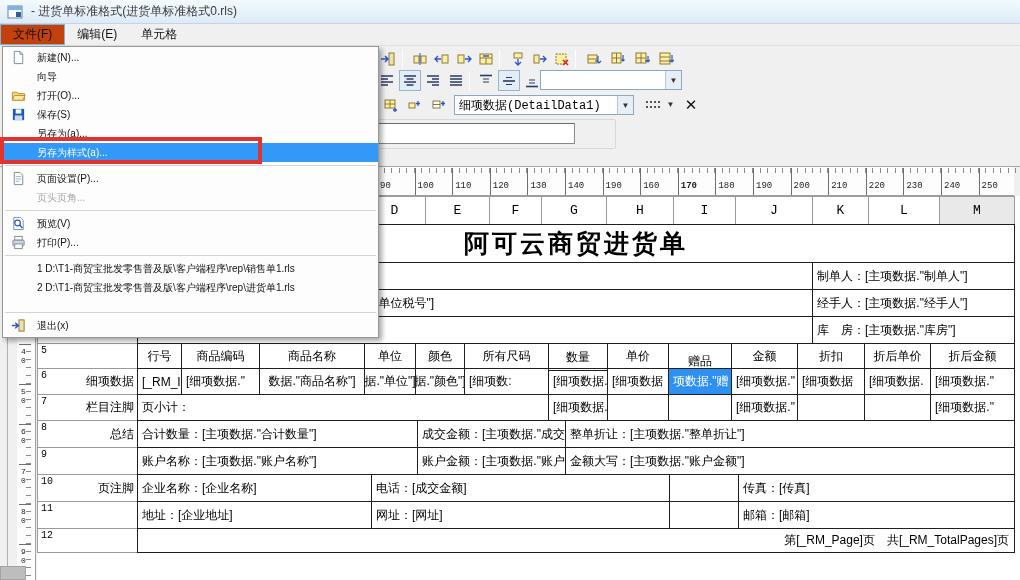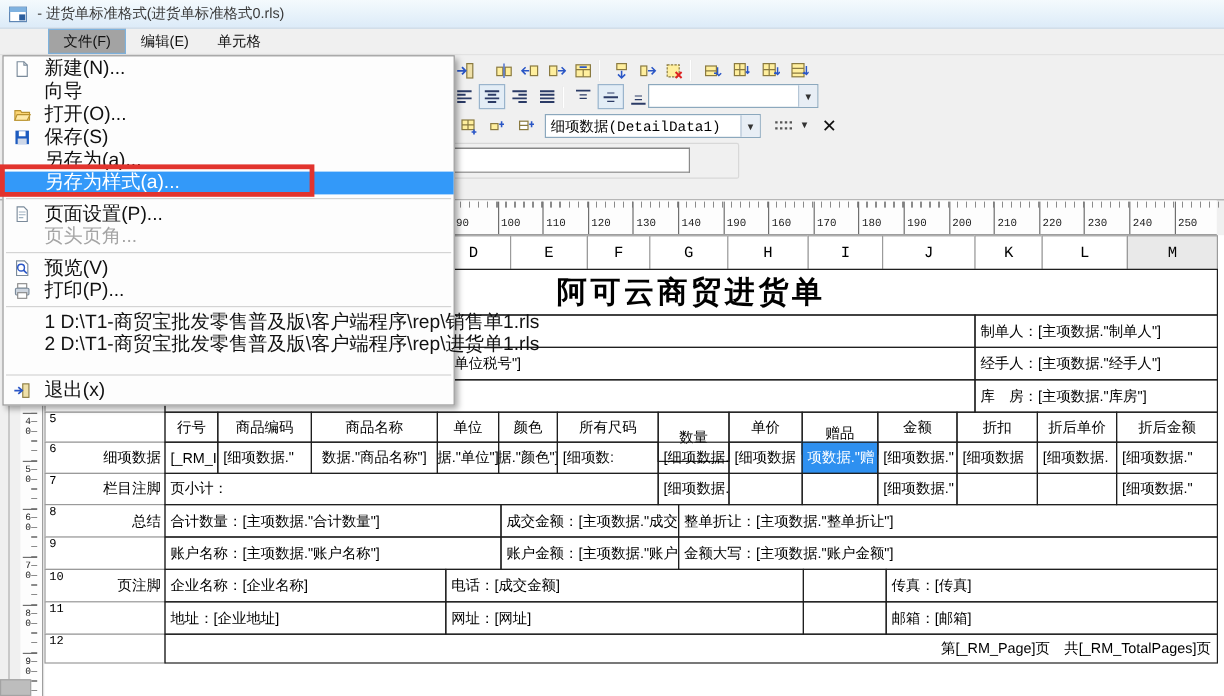--- a/index.html
+++ b/index.html
@@ -12,21 +12,21 @@
   .titlebar{left:0;top:0;width:1020px;height:24px;
     background:linear-gradient(#f4fafd,#dcebf8);border-bottom:1px solid #c3d5e6;
     display:flex;align-items:center;}
   .titlebar .ttl{font-size:12px;color:#3a3a3a;margin-left:8px;}
   .appico{width:16px;height:16px;margin-left:7px;}
 
   
   .menubar{left:0;top:24px;width:1020px;height:22px;background:#f0f0f0;
     border-bottom:1px solid #e2e2e2;display:flex;align-items:stretch;font-size:12px;color:#111;}
   .mb-item{padding:0 12px;display:flex;align-items:center;}
-  .mb-item.active{background:#a3a3a3;border:1px solid #7eb2dd;margin-left:40px;}
+  .mb-item.active{background:#c2410c;border:1px solid #7eb2dd;}
 
   
   .tbtn{position:absolute;width:22px;height:21px;display:flex;align-items:center;justify-content:center;}
   .tbtn.pressed{border:1px solid #9ab4cc;background:#e3edf6;}
   .tsep{position:absolute;width:1px;height:18px;background:#c9c9c9;border-right:1px solid #fff;}
   .combo{position:absolute;height:20px;background:#fff;border:1px solid #8ca8bd;display:flex;align-items:center;}
   .combo .cval{flex:1;font-size:12px;padding:0 4px;white-space:nowrap;overflow:hidden;}
   .combo .cbtn{width:16px;height:100%;background:#e8eef5;border-left:1px solid #b5c6d6;
     display:flex;align-items:center;justify-content:center;font-size:8px;color:#333;}
   .xbtn{font-size:15px;font-weight:bold;color:#101010;}
@@ -73,21 +73,21 @@
      overflow:hidden;white-space:nowrap;font-size:12px;color:#000;}
   .ctr{justify-content:center;}
   .lft{padding:0 4px;}
   .rgt{justify-content:flex-end;padding-right:5px;}
   .g.selcell{background:#2e90f0;color:#fff;}
   .rpt-title{font-size:25px;font-weight:bold;letter-spacing:3px;justify-content:center;}
 
   
   .menu{left:2px;top:46px;width:377px;background:#fdfdfd;border:1px solid #979797;
     box-shadow:3px 3px 5px rgba(0,0,0,.35);z-index:50;padding:1px 0 2px 0;}
-  .mi{height:19px;display:flex;align-items:center;font-size:16px;color:#111;}
+  .mi{height:19px;display:flex;align-items:center;font-size:10px;color:#111;}
   .mi .mic{width:22px;margin-left:4px;display:flex;align-items:center;justify-content:center;flex:none;}
   .mi .mit{margin-left:8px;white-space:nowrap;}
   .mi.sel{background:#3399f9;color:#fff;}
   .mi.dis{color:#a5a5a5;}
   .msep{height:1px;background:#d4d4d4;margin:3px 2px;}
   .mspacer{height:12px;}
   .redbox{left:0;top:137px;width:262px;height:27px;border:4px solid #e2342e;z-index:60;background:transparent;}
   svg{display:block;}
 </style>
 </head>
@@ -286,21 +286,21 @@
     <div class="rh-label" style="left: 474.8px;">120</div>
     <div class="rh-tick" style="left: 509.4px;"></div>
     <div class="rh-label" style="left: 512.4px;">130</div>
     <div class="rh-tick" style="left: 547px;"></div>
     <div class="rh-label" style="left: 550px;">140</div>
     <div class="rh-tick" style="left: 584.6px;"></div>
     <div class="rh-label" style="left: 587.6px;">190</div>
     <div class="rh-tick" style="left: 622.2px;"></div>
     <div class="rh-label" style="left: 625.2px;">160</div>
     <div class="rh-tick" style="left: 659.8px;"></div>
-    <div class="rh-label" style="left: 662.8px;">170</div>
+    <div class="rh-label" style="left: 662.8px; font-weight: bold;">170</div>
     <div class="rh-tick" style="left: 697.4px;"></div>
     <div class="rh-label" style="left: 700.4px;">180</div>
     <div class="rh-tick" style="left: 735px;"></div>
     <div class="rh-label" style="left: 738px;">190</div>
     <div class="rh-tick" style="left: 772.6px;"></div>
     <div class="rh-label" style="left: 775.6px;">200</div>
     <div class="rh-tick" style="left: 810.2px;"></div>
     <div class="rh-label" style="left: 813.2px;">210</div>
     <div class="rh-tick" style="left: 847.8px;"></div>
     <div class="rh-label" style="left: 850.8px;">220</div>
@@ -380,21 +380,21 @@
 <div class="g lft" style="left:812px;top:289px;width:203px;height:28px;">经手人：[主项数据."经手人"]</div>
 <div class="g lft" style="left:137px;top:316px;width:676px;height:28px;"></div>
 <div class="g lft" style="left:812px;top:316px;width:203px;height:28px;">库　房：[主项数据."库房"]</div>
 
 <div class="g ctr" style="left:137px;top:343px;width:45px;height:26px;">行号</div>
 <div class="g ctr" style="left:181px;top:343px;width:79px;height:26px;">商品编码</div>
 <div class="g ctr" style="left:259px;top:343px;width:106px;height:26px;">商品名称</div>
 <div class="g ctr" style="left:364px;top:343px;width:52px;height:26px;">单位</div>
 <div class="g ctr" style="left:415px;top:343px;width:50px;height:26px;">颜色</div>
 <div class="g ctr" style="left:464px;top:343px;width:85px;height:26px;">所有尺码</div>
-<div class="g ctr" style="left:548px;top:343px;width:60px;height:42px;">数量</div>
+<div class="g ctr" style="left:548px;top:343px;width:60px;height:28px;">数量</div>
 <div class="g ctr" style="left:607px;top:343px;width:62px;height:26px;">单价</div>
 <div class="g ctr" style="left:668px;top:343px;width:64px;height:36px;">赠品</div>
 <div class="g ctr" style="left:731px;top:343px;width:67px;height:26px;">金额</div>
 <div class="g ctr" style="left:797px;top:343px;width:68px;height:26px;">折扣</div>
 <div class="g ctr" style="left:864px;top:343px;width:67px;height:26px;">折后单价</div>
 <div class="g ctr" style="left:930px;top:343px;width:85px;height:26px;">折后金额</div>
 
 <div class="g lft" style="left:137px;top:368px;width:45px;height:27px;">[_RM_I</div>
 <div class="g lft" style="left:181px;top:368px;width:79px;height:27px;">[细项数据."</div>
 <div class="g ctr" style="left:259px;top:368px;width:106px;height:27px;">数据."商品名称"]</div>

